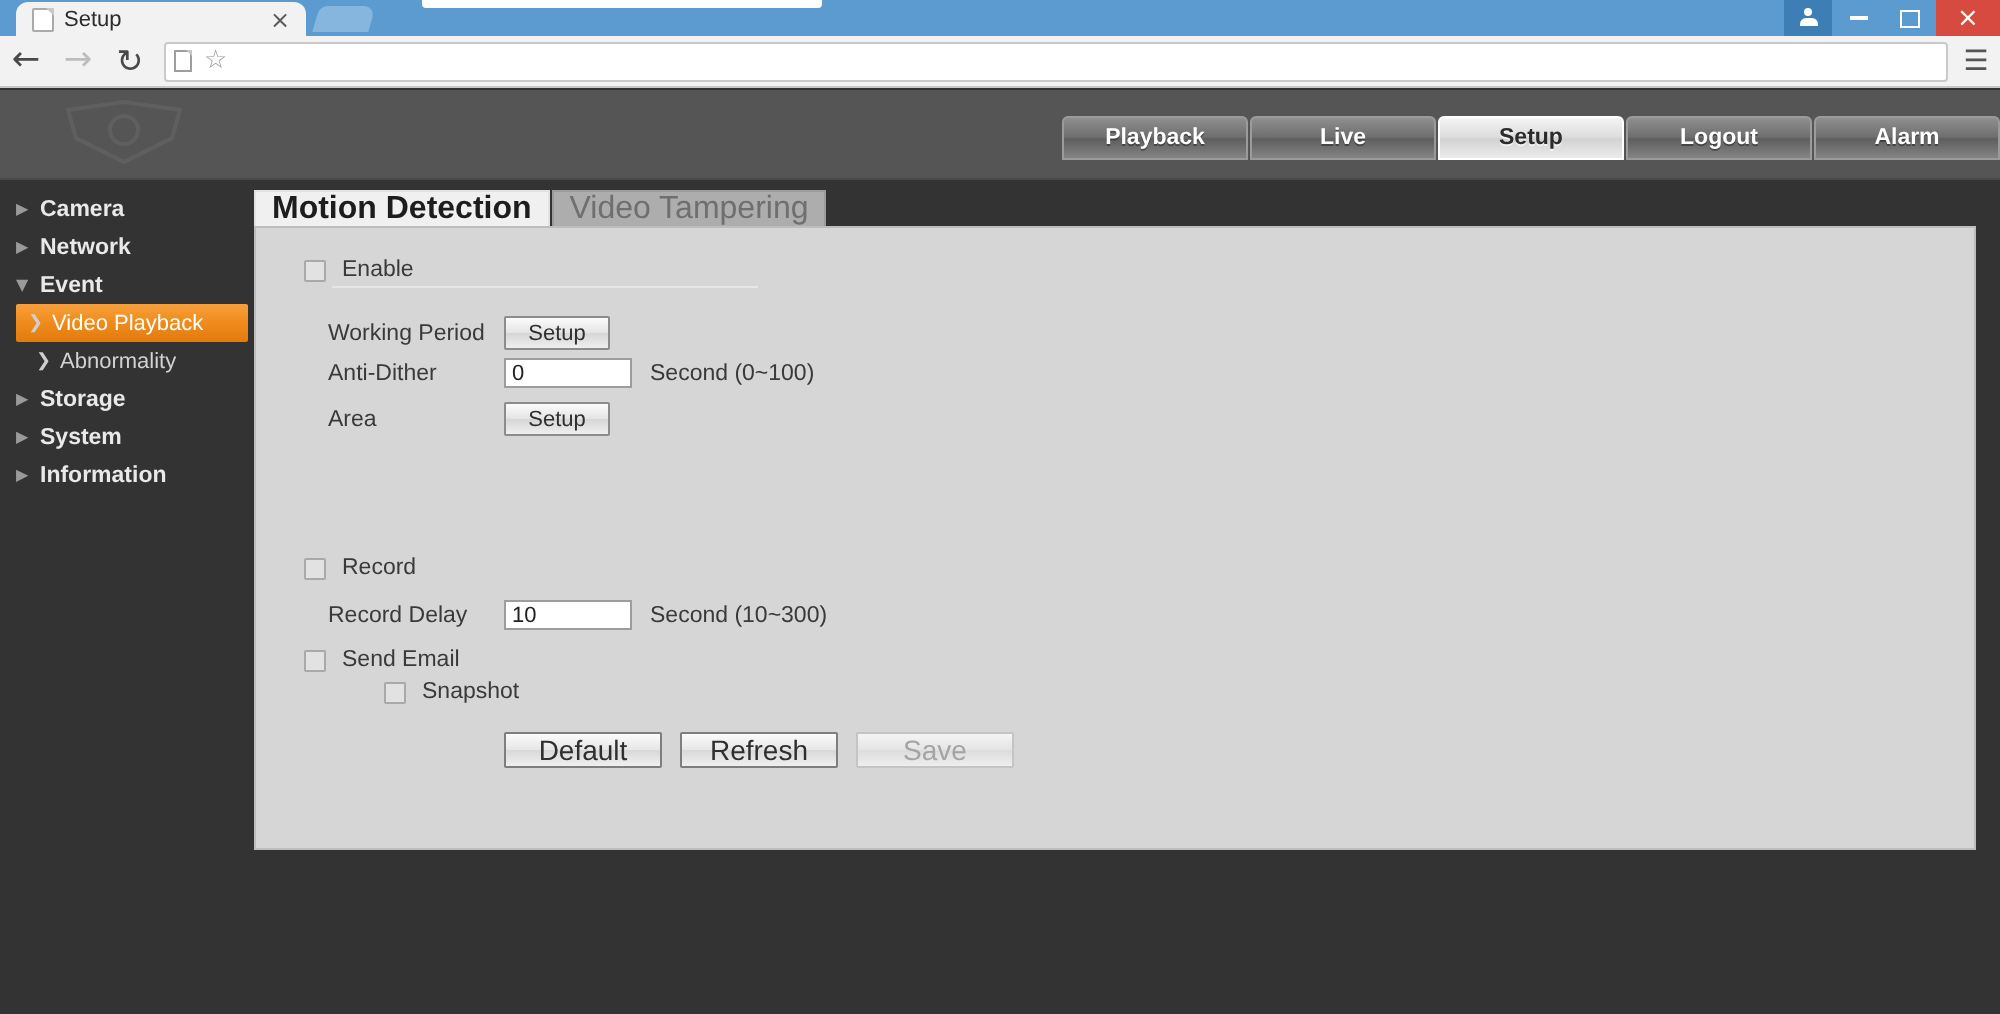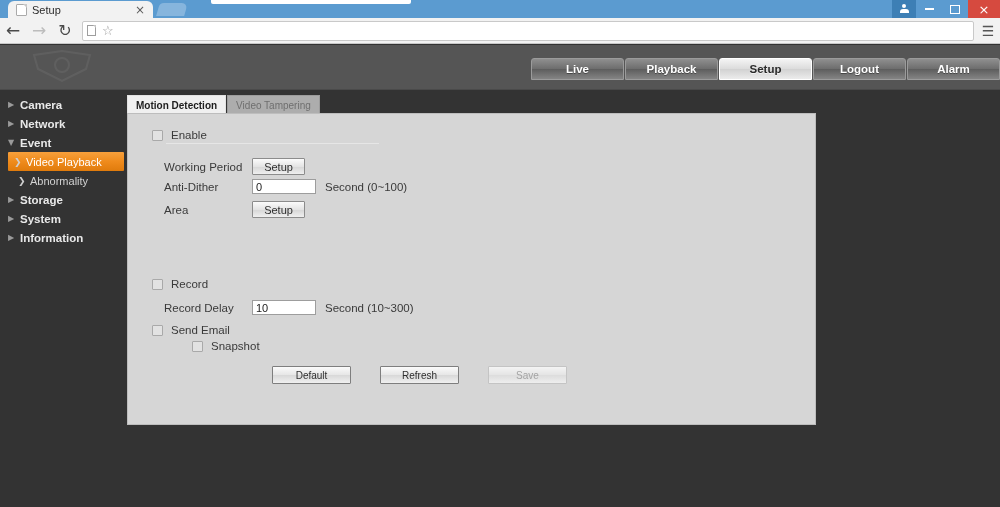--- a/index.html
+++ b/index.html
@@ -169,32 +169,32 @@
     width: 12px; flex: none; font-size: 8px; color: #9a9a9a;
     font-family: "DejaVu Sans", sans-serif;
     display: flex; align-items: center;
   }
   .side-item.active .side-arrow { color: #ffffff; font-size: 9px; }
   .side-item.lvl2 .side-arrow { color: #cfcfcf; font-size: 9px; }
   .side-spacer { height: 5px; }
 
   
   .content-panel {
-    position: absolute; left: 127px; top: 68px; width: 689px; height: 312px;
+    position: absolute; left: 127px; top: 68px; width: 861px; height: 312px;
     background: #d6d6d6;
     border: 1px solid #bdbdbd;
   }
   .content-tabs {
     position: absolute; left: 127px; top: 50px; height: 19px;
     display: flex; align-items: flex-end;
   }
   .ctab {
     height: 19px; padding: 0 8px;
     display: flex; align-items: center;
-    font-size: 10px; color: #b4b4b4;
+    font-size: 16px; color: #b4b4b4;
     background: #adadad; color: #6f6f6f;
     border: 1px solid #9c9c9c; border-bottom: none;
     margin-right: 1px;
   }
   .ctab.active {
     background: #f0f0f0; color: #1d1d1d; font-weight: bold;
     border-color: #e2e2e2;
   }
 
   
@@ -237,25 +237,24 @@
   }
   .unit-text { margin-left: 9px; font-size: 11.5px; color: #3a3a3a; }
 
   .btn-row {
     position: absolute; left: 124px; top: 252px;
     display: flex; gap: 9px;
   }
   .btn-action {
     width: 79px; height: 18px;
     display: flex; align-items: center; justify-content: center;
-    font-size: 10px; color: #2f2f2f;
+    font-size: 14px; color: #2f2f2f;
     background: linear-gradient(to bottom, #fbfbfb 0%, #e6e6e6 50%, #d8d8d8 51%, #f0f0f0 100%);
     border: 1px solid #7e7e7e;
     border-radius: 1px;
-    margin-left: 20px;
   }
   .btn-action.disabled {
     color: #a4a4a4;
     border-color: #c4c4c4;
     background: linear-gradient(to bottom, #f4f4f4 0%, #e4e4e4 50%, #dcdcdc 51%, #eeeeee 100%);
   }
 </style>
 </head>
 <body>
 
@@ -293,22 +292,22 @@
 </div>
 
 <div class="app">
 
   <div class="app-header">
     <svg class="app-logo" viewBox="0 0 72 36">
       <path d="M8 6 L36 2 L64 6 L60 20 L36 32 L12 20 Z" fill="none" stroke="#ffffff" stroke-width="2"></path>
       <circle cx="36" cy="16" r="7" fill="none" stroke="#ffffff" stroke-width="2"></circle>
     </svg>
     <div class="nav-tabs">
+      <div class="nav-tab">Playback</div>
       <div class="nav-tab">Live</div>
-      <div class="nav-tab">Playback</div>
       <div class="nav-tab active">Setup</div>
       <div class="nav-tab">Logout</div>
       <div class="nav-tab">Alarm</div>
     </div>
   </div>
 
   <div class="sidebar">
     <div class="side-spacer"></div>
     <div class="side-item lvl1">
       <span class="side-arrow">▶</span>

